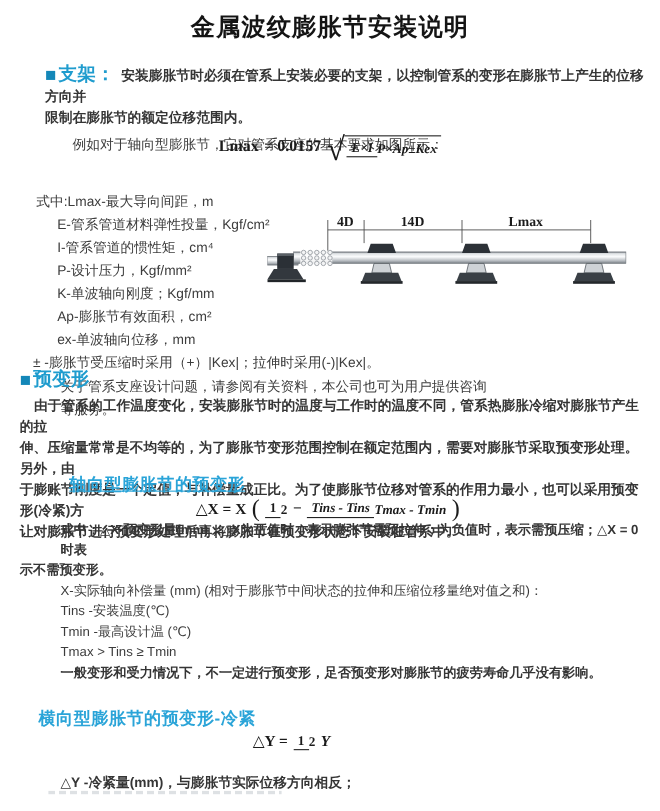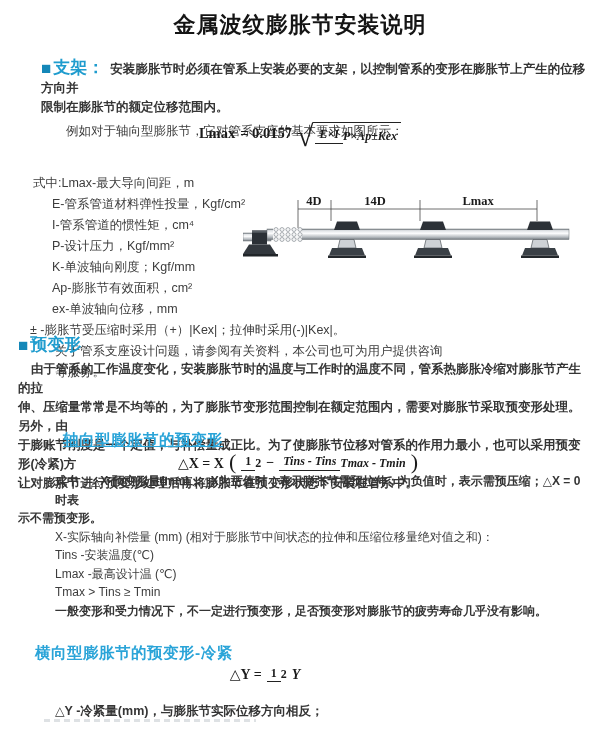--- a/index.html
+++ b/index.html
@@ -179,21 +179,21 @@
       <span class="den">Tmax - Tmin</span>
     </span>
     <span class="paren">)</span>
   </div>
 
   <div class="abs axial-lines">
     <div class="ind bold">式中：△X-预变形量(mm)，△X为正值时，表示膨张节需预拉伸；为负值时，表示需预压缩；△X = 0时表</div>
     <div class="bold">示不需预变形。</div>
     <div class="ind">X-实际轴向补偿量 (mm) (相对于膨胀节中间状态的拉伸和压缩位移量绝对值之和)：</div>
     <div class="ind">Tins -安装温度(℃)</div>
-    <div class="ind">Lmax -最高设计温  (℃)</div>
+    <div class="ind">Tmin -最高设计温  (℃)</div>
     <div class="ind">Tmax &gt; Tins ≥ Tmin</div>
     <div class="ind bold">一般变形和受力情况下，不一定进行预变形，足否预变形对膨胀节的疲劳寿命几乎没有影响。</div>
   </div>
 
   <div class="abs sub-heading lateral-head">横向型膨胀节的预变形-冷紧</div>
 
   <div class="abs formula f3">
     <span>△Y =</span>
     <span class="frac">
       <span class="num">1</span>

